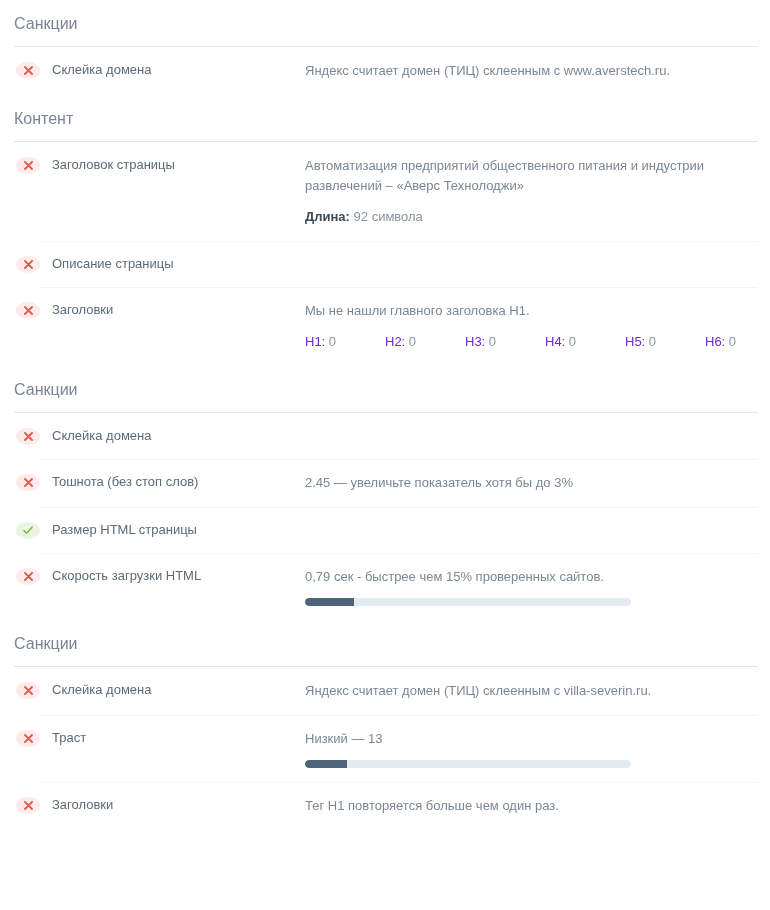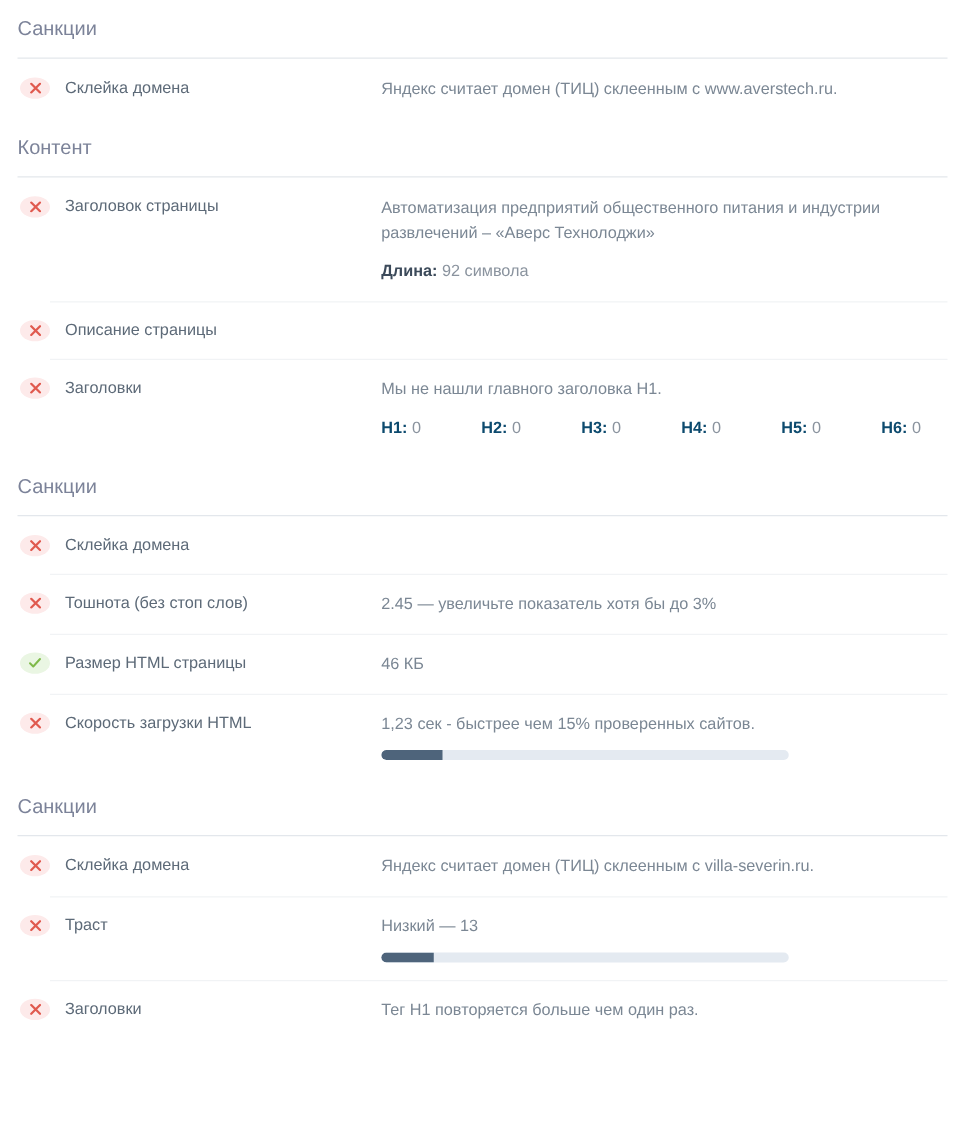--- a/index.html
+++ b/index.html
@@ -108,22 +108,22 @@
     margin-top: 11px;
     width: 450px;
   }
   .headings .h {
     flex: 0 0 80px;
     font-size: 13px;
     color: #8a939e;
     white-space: nowrap;
   }
   .headings .h b {
-    color: #0c4a6e;
-    font-weight: 700;
+    color: #6d28d9;
+    font-weight: 400;
   }
 
   
   .bar {
     margin-top: 11px;
     width: 326px;
     height: 8px;
     border-radius: 4px;
     background: #e4eaf1;
     overflow: hidden;
@@ -218,33 +218,30 @@
           <span class="text">2.45 — увеличьте показатель хотя бы до 3%</span>
         </div>
       </div>
       <div class="row">
         <span class="status good">
           <svg width="10" height="9" viewBox="0 0 10 9" aria-hidden="true">
             <path d="M1 4.6 L3.6 7.2 L9 1.2" fill="none" stroke="#7fba4a" stroke-width="1.6" stroke-linecap="round" stroke-linejoin="round"></path>
           </svg>
         </span>
         <div class="row-label">Размер HTML страницы</div>
-        <div class="row-body">
-          <span class="text">46 КБ</span>
-        </div>
       </div>
       <div class="row">
         <span class="status bad">
           <svg width="9" height="9" viewBox="0 0 9 9" aria-hidden="true">
             <path d="M1 1 L8 8 M8 1 L1 8" stroke="#e05a4f" stroke-width="1.8" stroke-linecap="round"></path>
           </svg>
         </span>
         <div class="row-label">Скорость загрузки HTML</div>
         <div class="row-body">
-          <span class="text">1,23 сек - быстрее чем 15% проверенных сайтов.</span>
+          <span class="text">0,79 сек - быстрее чем 15% проверенных сайтов.</span>
           <div class="bar">
             <div class="fill" style="width: 15%;"></div>
           </div>
         </div>
       </div>
     </div>
     <div class="section">
       <div class="section-title">Санкции</div>
       <div class="section-rule"></div>
       <div class="row">

